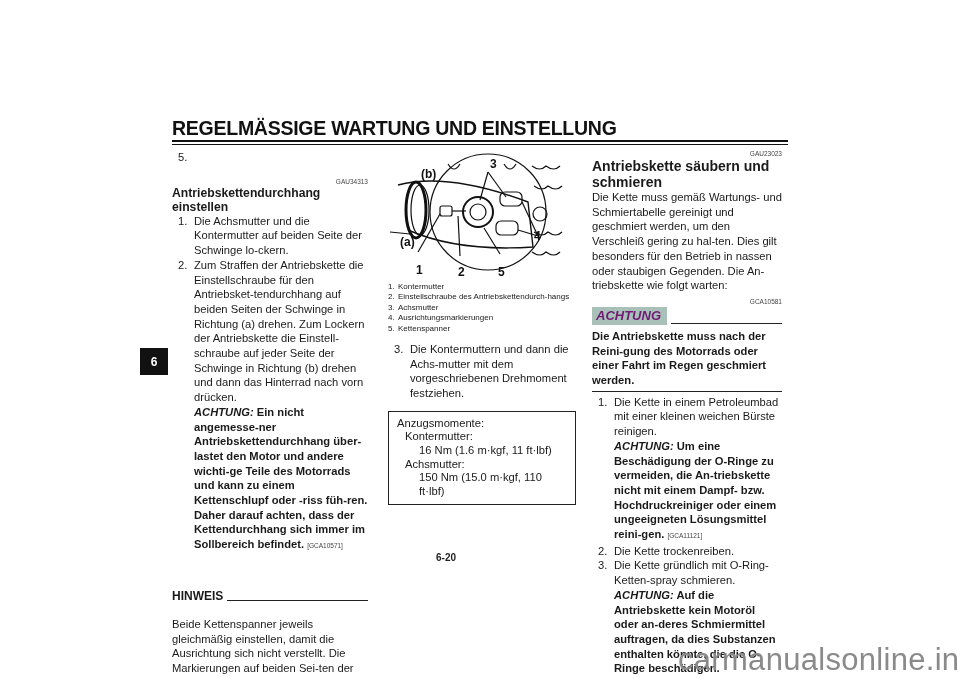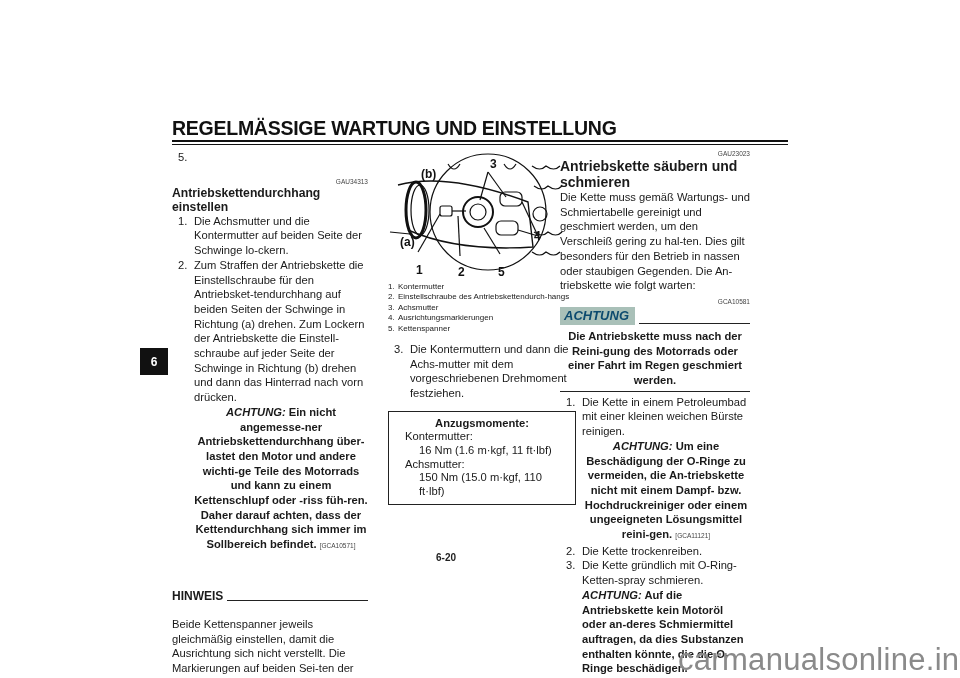--- a/index.html
+++ b/index.html
@@ -17,56 +17,56 @@
 
     .chapter-tab {
       position: absolute; left: 140px; top: 348px; width: 28px; height: 27px;
       background: #111; color: #fff; font-weight: bold; font-size: 12px;
       display: flex; align-items: center; justify-content: center;
     }
 
     .col { position: absolute; font-size: 11.2px; line-height: 14.7px; }
     .col1 { left: 172px; top: 150px; width: 196px; }
     .col2 { left: 388px; top: 152px; width: 190px; }
-    .col3 { left: 560px; top: 150px; width: 190px; }
+    .col3 { left: 592px; top: 150px; width: 190px; }
 
     .code { font-size: 6.5px; color: #444; text-align: right; line-height: 8px; }
     .code-inline { font-size: 6.5px; color: #444; font-weight: normal; font-style: normal; }
 
     .section-head { font-weight: bold; font-size: 12.2px; line-height: 14px; }
     .section-head-large { font-weight: bold; font-size: 14px; line-height: 16px; }
 
     .step { display: flex; }
     .step-num { width: 22px; flex: none; padding-left: 6px; }
     .step-body { flex: 1; }
-    .warn-bold { font-weight: bold; text-align: center; }
+    .warn-bold { font-weight: bold; }
     .warn-label { font-style: italic; font-weight: bold; }
 
     .hinweis-row { display: flex; align-items: flex-end; margin-top: 6px; }
     .hinweis-label { font-weight: bold; font-size: 12px; line-height: 14px; margin-right: 4px; margin-top: 29px; }
     .hinweis-line { flex: 1; height: 1px; background: #222; margin-bottom: 2px; }
     .rule { height: 1px; background: #222; }
 
     .figure { position: relative; width: 190px; height: 128px; }
     .fig-callouts { font-size: 8px; line-height: 10.4px; margin-top: 2px; }
     .fig-callouts .ci { display: flex; }
     .fig-callouts .cn { width: 10px; flex: none; }
 
     .torque-box {
       border: 1px solid #222; padding: 5px 8px 6px 8px; margin-top: 10px; width: 188px;
       font-size: 11.2px; line-height: 13.6px;
     }
-    .torque-title { font-weight: bold; text-align: center; }
+    .torque-title { font-weight: normal; }
     .indent1 { padding-left: 8px; }
     .indent2 { padding-left: 22px; }
 
     .achtung-row { display: flex; align-items: flex-end; margin-top: 1px; }
     .achtung-badge {
       background: #a9c0b8; padding: 1px 6px 1px 4px; font-weight: bold; font-style: italic;
-      font-size: 13px; line-height: 16px; color: #0c4a6e;
+      font-size: 13px; line-height: 16px; color: #701a75;
     }
     .achtung-line { flex: 1; height: 1px; background: #222; margin-left: 4px; margin-bottom: 1px; }
 
     .page-number { position: absolute; left: 436px; top: 552px; font-size: 10px; color: #222; font-weight: bold; }
     .watermark {
       position: absolute; left: 678px; top: 642px; font-size: 31px; color: #8a8a8a;
       font-family: "Liberation Sans", sans-serif; letter-spacing: 0.3px; white-space: nowrap;
     }
   </style>
 </head>

